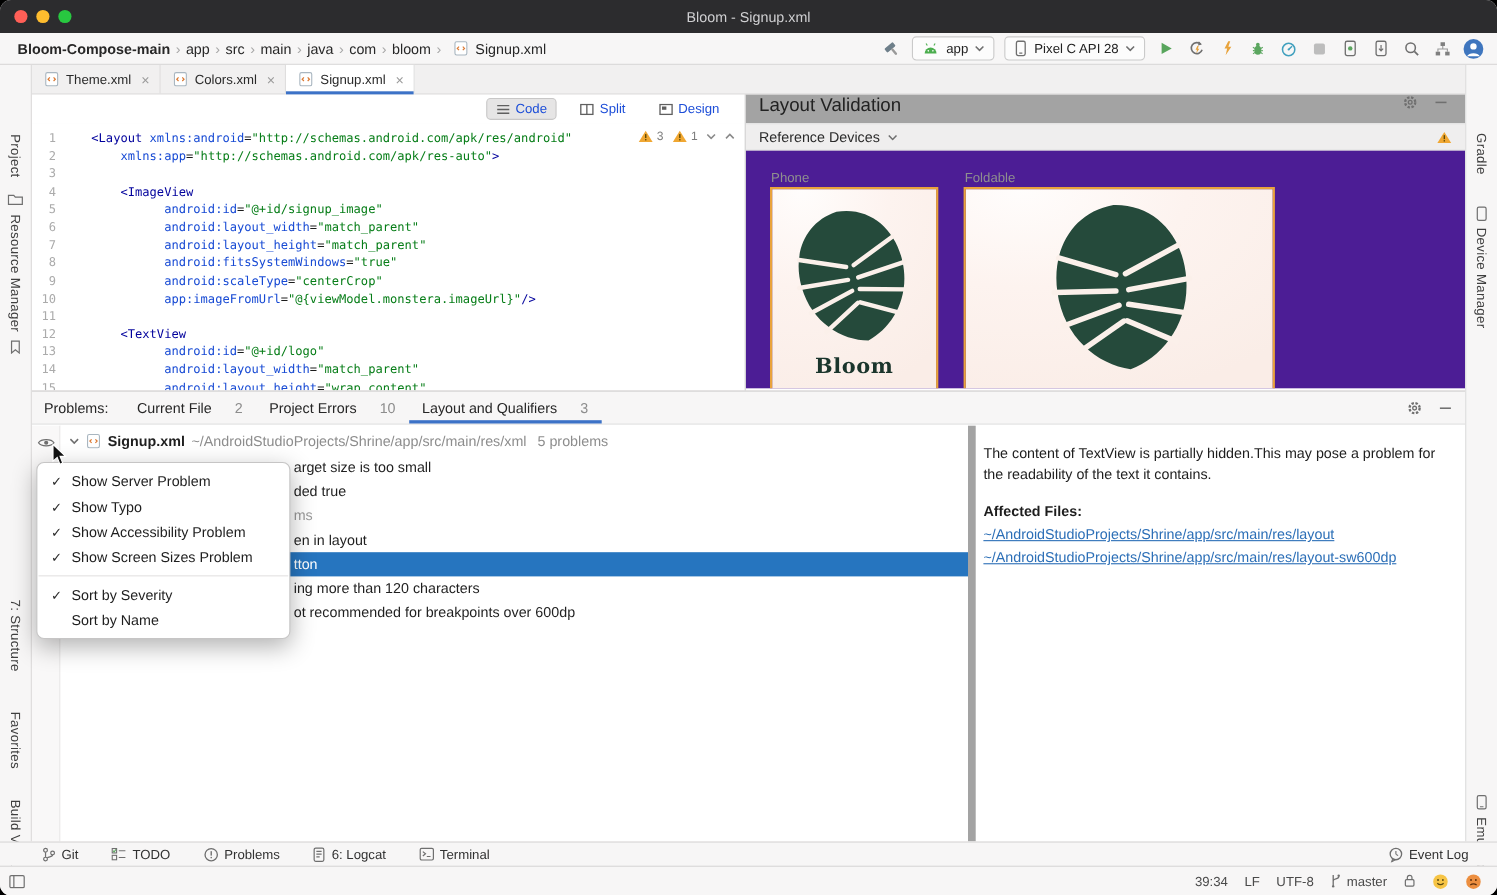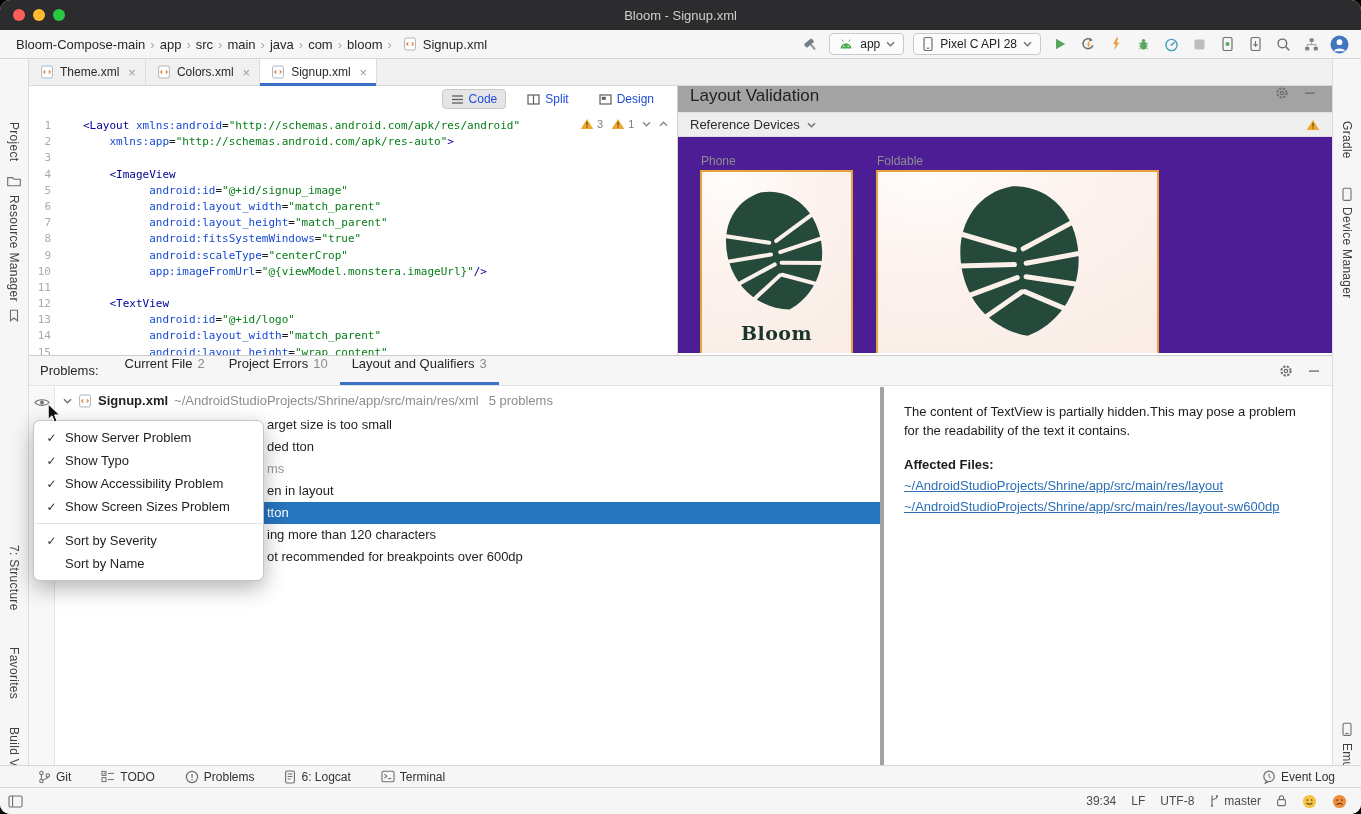--- a/index.html
+++ b/index.html
@@ -11,21 +11,21 @@
 
 .titlebar{position:absolute;top:0;left:0;right:0;height:30px;background:#2C2C2E;display:flex;align-items:center;justify-content:center}
 .traffic{position:absolute;left:13px;display:flex;gap:8px}
 .tl{width:12px;height:12px;border-radius:50%}
 .tl-red{background:#FF5F57}.tl-yellow{background:#FEBC2E}.tl-green{background:#28C840}
 .win-title{font-size:13px;color:#CFCFD1}
 
 
 .toolbar{position:absolute;top:30px;left:0;right:0;height:29px;background:#F7F6F6;border-bottom:1px solid #D6D5D5;display:flex;align-items:center;padding:0 12px 0 16px}
 .breadcrumbs{display:flex;align-items:center;gap:2px;font-size:13px;color:#272727;white-space:nowrap}
-.crumb-first{font-weight:normal}
+.crumb-first{font-weight:bold}
 .crumb-sep{color:#A8A8A8;margin:0 3px;font-size:13px}
 .bc-file{margin:0 4px 0 6px}
 .toolbar-right{margin-left:auto;display:flex;align-items:center;gap:9px}
 .combo{display:flex;align-items:center;gap:6px;height:22px;padding:0 8px;border:1px solid #CACACA;border-radius:4px;background:#FCFCFC;font-size:12px;color:#222}
 .tbi{width:19px;height:19px;display:flex;align-items:center;justify-content:center}
 
 
 .stripe{position:absolute;top:59px;bottom:49px;width:29px;background:#F7F6F6;z-index:6}
 .stripe-left{left:0;border-right:1px solid #DDDCDC}
 .stripe-right{right:0;border-left:1px solid #DDDCDC}
@@ -66,34 +66,34 @@
 .preview{position:relative;height:216px;background:#4c1d95;overflow:hidden}
 .dev-label{position:absolute;top:17px;font-size:12px;color:#8F8F8F}
 .dev-card{position:absolute;top:33px;height:224px;border:2px solid #E9A33C;background:radial-gradient(120% 90% at 18% 0%,#FFFDFC 0%,#FDF3EF 45%,#FAEDE7 100%)}
 .leaf{position:absolute}
 .brand{position:absolute;left:0;right:0;text-align:center;font-family:"DejaVu Serif","Liberation Serif",serif;font-size:19px;font-weight:bold;color:#1A352C;letter-spacing:.5px}
 
 
 .problems{position:absolute;left:29px;top:355px;width:1303px;height:410px;background:#FFF}
 .ptabbar{height:31px;display:flex;align-items:center;background:#F7F6F6;border-top:1px solid #CDCCCC;border-bottom:1px solid #E2E1E1;padding-left:11px;font-size:13px;color:#262626}
 .plabel{margin-right:14px}
-.ptab{position:relative;height:100%;display:flex;align-items:flex-start;gap:5px;padding:0 12px}
+.ptab{position:relative;height:100%;display:flex;align-items:center;gap:21px;padding:0 12px}
 .ptab-cnt{color:#8D8D8D}
 .ptab-active::after{content:"";position:absolute;left:0;right:0;bottom:0;height:3px;background:#3C72C7}
 .pcontent{position:absolute;top:32px;left:0;right:0;bottom:0;display:flex}
 .ptoolcol{width:26px;background:#F9F8F8;border-right:1px solid #E5E4E4;display:flex;justify-content:center;padding-top:10px}
 .ptree{width:825px;position:relative;background:#FFF}
 .tree-header{display:flex;align-items:center;gap:6px;height:27px;padding-left:8px;font-size:13px;color:#1F1F1F;white-space:nowrap}
 .th-name{font-weight:bold}
 .th-path,.th-count{color:#8D8D8D}
 .th-count{margin-left:4px}
 .prow{height:22px;line-height:22px;padding-left:212px;font-size:13px;color:#1F1F1F;white-space:nowrap}
 .prow-muted{color:#9A9A9A}
 .prow-selected{background:#2675BF;color:#FFF}
-.pdetails{flex:1;border-left:4px solid #a3a3a3;padding:15px 20px;font-size:13px;color:#1D1D1D}
+.pdetails{flex:1;border-left:7px solid #a3a3a3;padding:15px 7px;font-size:13px;color:#1D1D1D}
 .pdesc{line-height:19px;max-width:432px}
 .paffected{font-weight:bold;margin-top:17px}
 .plink{display:block;margin-top:6px;color:#2C6FB7;}
 
 
 .menu{position:absolute;left:33px;top:420px;width:231px;background:#FFF;border:1px solid #C6C5C5;border-radius:7px;box-shadow:0 7px 22px rgba(0,0,0,.3);padding:5px 0;z-index:40}
 .menu-item{height:23px;display:flex;align-items:center;gap:7px;padding-left:11px;font-size:13px;color:#1E1E1E}
 .mcheck{width:13px;text-align:center;font-size:12px;color:#2B2B2B}
 .menu-sep{height:1px;background:#E3E2E2;margin:5px 1px}
 .cursor{position:absolute;left:47px;top:403px;z-index:60}
@@ -549,21 +549,21 @@
                 <path d="M5.3 5.4 L3.7 7 L5.3 8.6" fill="none" stroke="#DD7A33" stroke-width="1.1"></path>
                 <path d="M8.7 5.4 L10.3 7 L8.7 8.6" fill="none" stroke="#DD7A33" stroke-width="1.1"></path>
               </svg>
             </span>
           <span class="th-name">Signup.xml</span>
           <span class="th-path">~/AndroidStudioProjects/Shrine/app/src/main/res/xml</span>
           <span class="th-count">5 problems</span>
         </div>
         <div id="problem-rows">
             <div class="prow">arget size is too small</div>
-            <div class="prow">ded tton</div>
+            <div class="prow">ded true</div>
             <div class="prow prow-muted">ms</div>
             <div class="prow">en in layout</div>
             <div class="prow prow-selected">tton</div>
             <div class="prow">ing more than 120 characters</div>
             <div class="prow">ot recommended for breakpoints over 600dp</div>
           </div>
       </div>
       <div class="pdetails">
         <div class="pdesc">The content of TextView is partially hidden.This may pose a problem for the readability of the text it contains.</div>
         <div class="paffected">Affected Files:</div>

